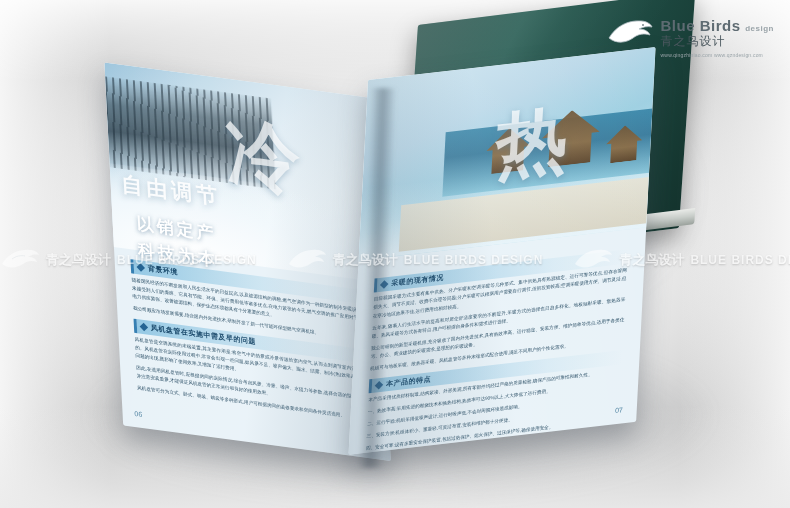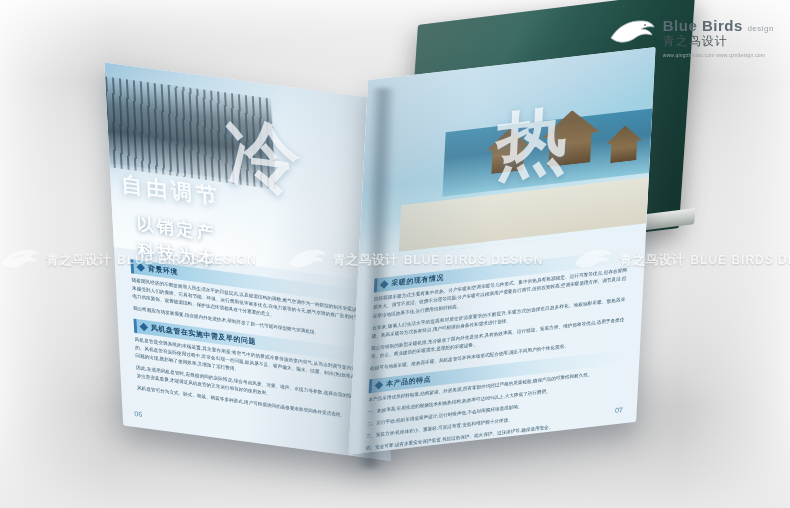--- a/index.html
+++ b/index.html
@@ -348,21 +348,21 @@
     flex-direction: column;
     gap: 2px;
   }
   .logo-en {
     font-size: 15px;
     font-weight: bold;
     color: #5e6b72;
     letter-spacing: 0.5px;
     line-height: 1;
   }
-  .logo-en small { font-size: 8px; font-weight: normal; color: #9aa4a9; }
+  .logo-en small { font-size: 8px; font-weight: bold; color: #9aa4a9; }
   .logo-cn {
     font-size: 12px;
     color: #4a575e;
     letter-spacing: 1px;
     line-height: 1;
   }
   .logo-urls {
     font-size: 5px;
     color: #9aa4a9;
     letter-spacing: 0.2px;

